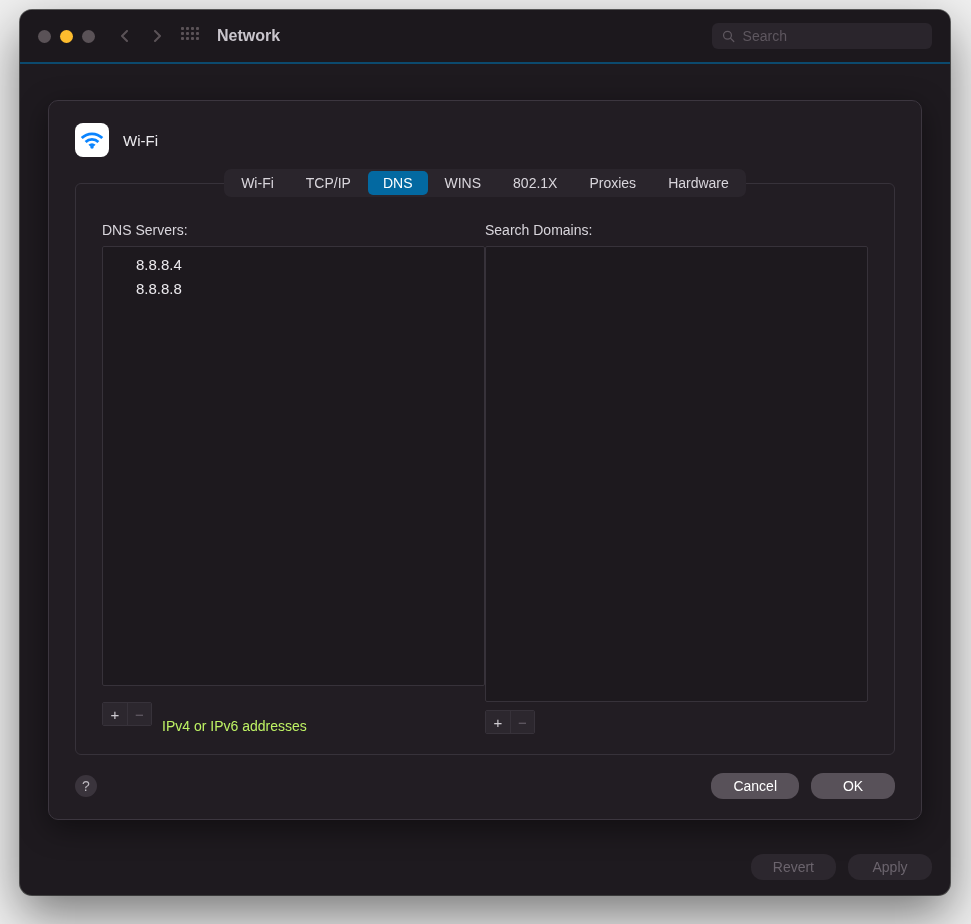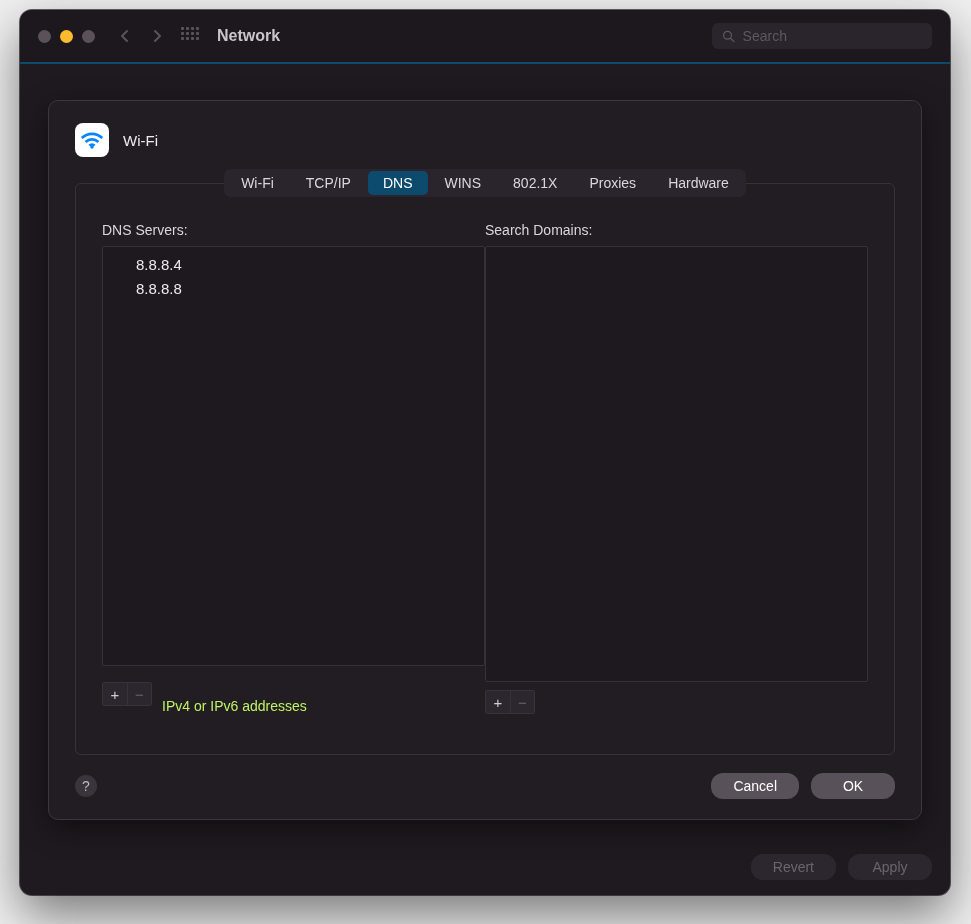--- a/index.html
+++ b/index.html
@@ -50,25 +50,25 @@
   .svc-name { font-size: 15px; font-weight: 500; color: #eceaee; }
 
   .tabs {
     display: flex; gap: 2px; margin: 0 auto 0 auto;
     background: #2a252c; border-radius: 7px; padding: 2px;
   }
   .tab {
     padding: 4px 15px; font-size: 14px; color: #d9d6dc;
     border-radius: 5px; cursor: default; user-select: none;
   }
-  .tab.active { background: #0c4a6e; color: #fff; }
+  .tab.active { background: #0369a1; color: #fff; }
 
   .panel {
     margin-top: -14px; border: 1px solid #37323a; border-radius: 6px;
-    flex: 1; padding: 38px 26px 40px 26px; display: flex; 
+    flex: 1; padding: 38px 26px 20px 26px; display: flex; 
   }
   .tabholder { position: relative; z-index: 2; display:flex; justify-content:center; }
   .col { flex: 1; display: flex; flex-direction: column; }
   .col-label { font-size: 14px; color: #d9d6dc; margin-bottom: 8px; }
   .listbox {
     flex: 1; background: #1d191e; border: 1px solid #37323a; border-radius: 2px;
     padding: 6px 10px; font-size: 15px; line-height: 1.6; color: #eceaee;
     overflow: auto; min-height: 360px;
   }
   .listrow { white-space: nowrap; margin-left: 23px; }

